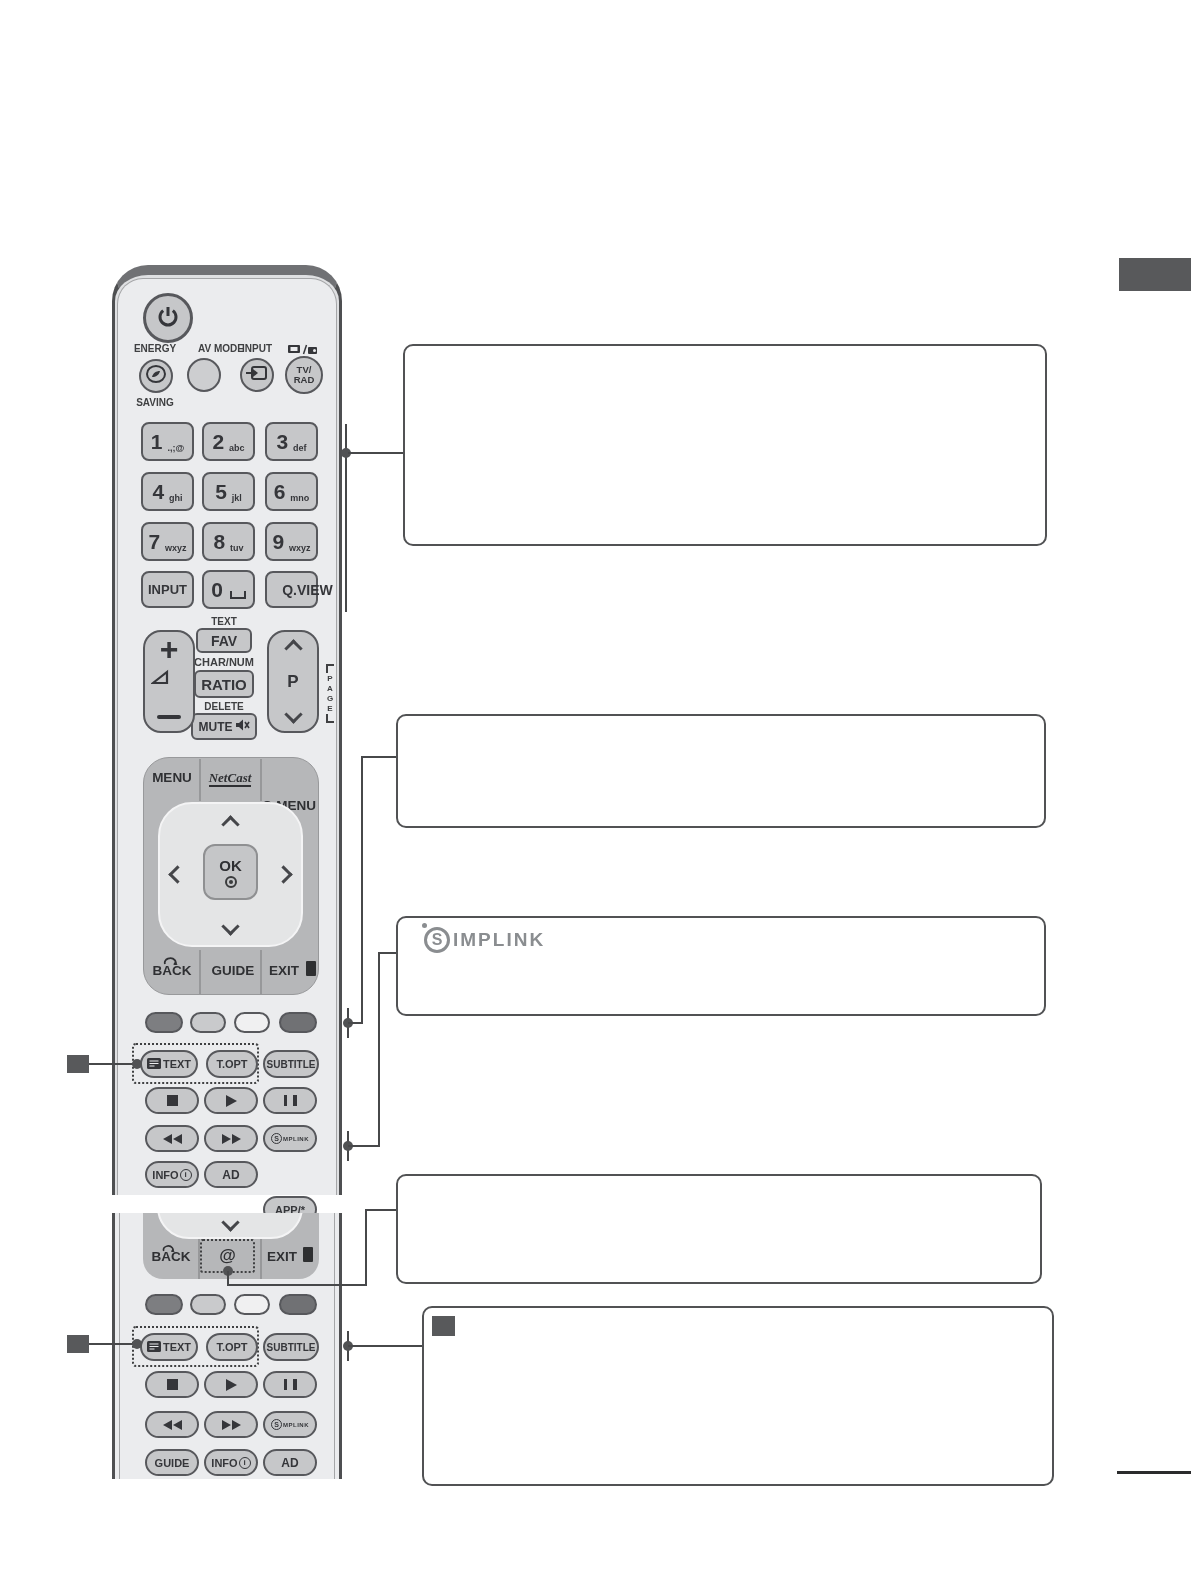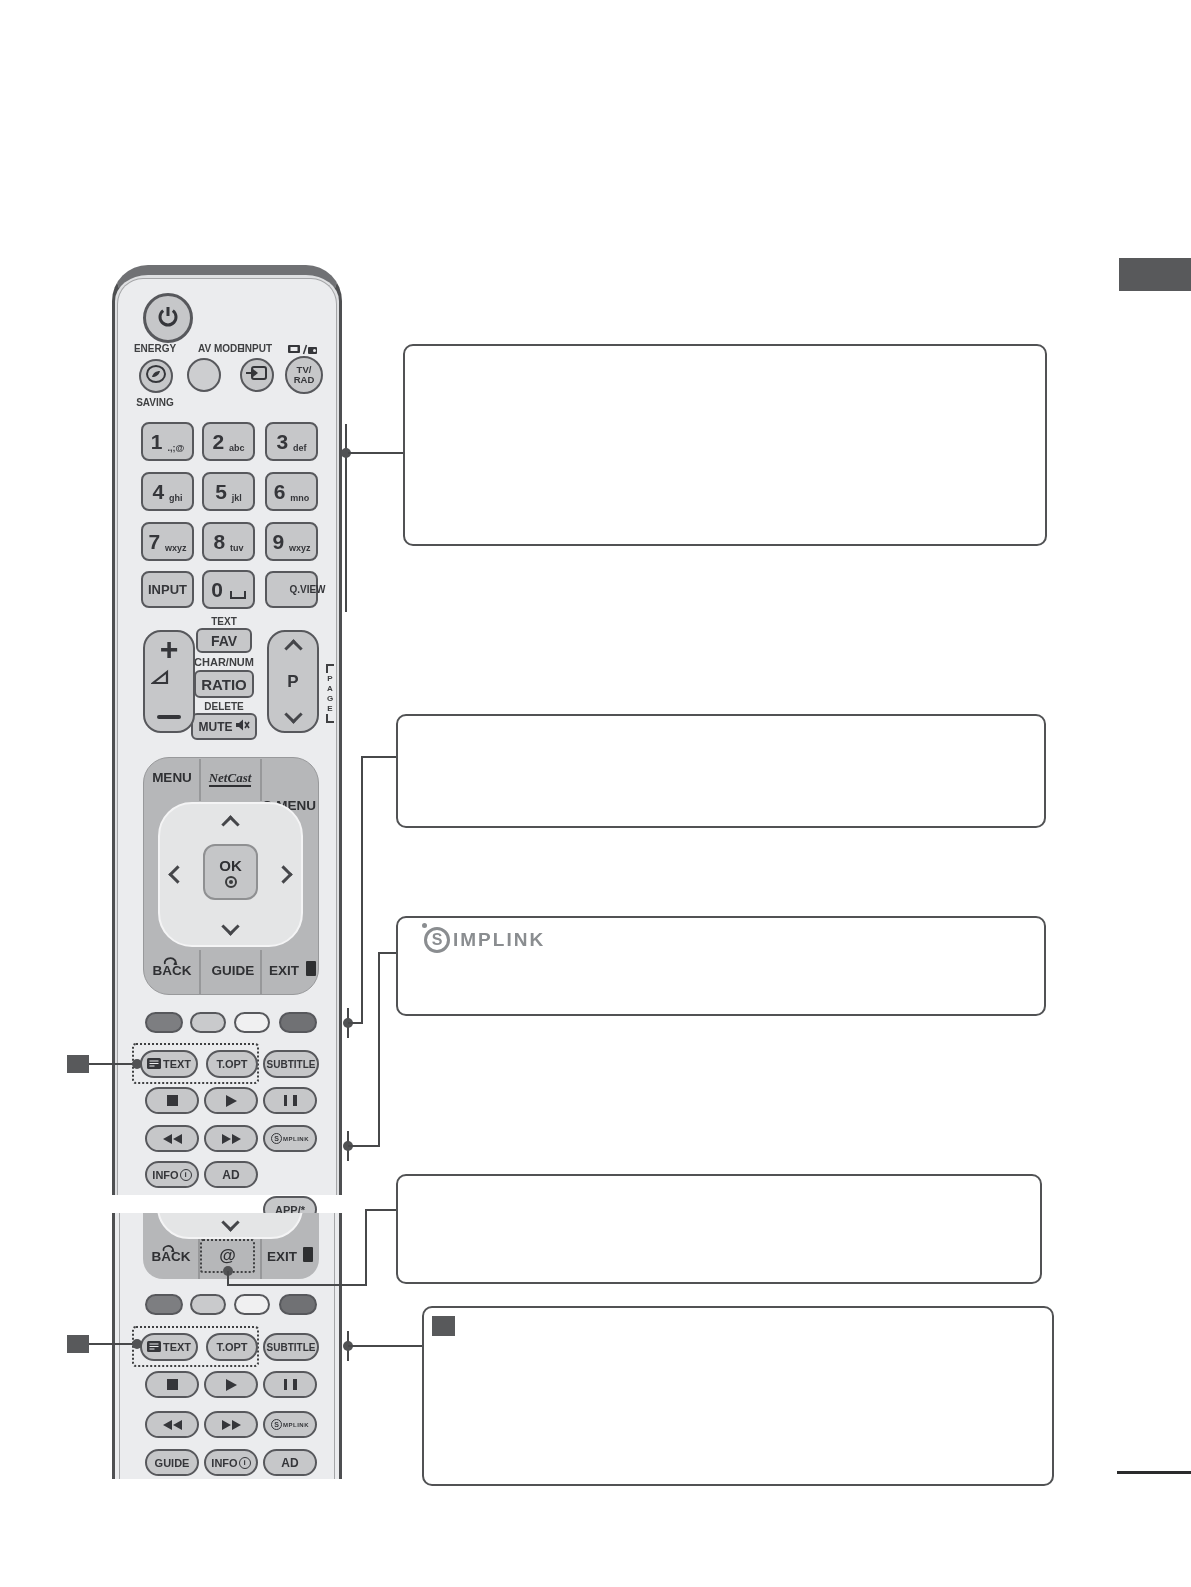--- a/index.html
+++ b/index.html
@@ -155,21 +155,21 @@
       <span class="knum">9</span>
       <span class="ksub">wxyz</span>
     </div>
   <div class="btn" style="left:141px;top:571px;width:53px;height:37px;font-size:13px;">
       <span>INPUT</span>
     </div>
   <div class="btn key" style="left:202px;top:570px;width:53px;height:39px;">
       <span class="knum">0</span>
       <span class="spaceic"></span>
     </div>
-  <div class="btn" style="left:265px;top:571px;width:53px;height:37px;font-size:10px;padding-left:32px;">
+  <div class="btn" style="left:265px;top:571px;width:53px;height:37px;font-size:14px;padding-left:32px;">
       <span>Q.VIEW</span>
     </div>
 
   <div class="lbl" style="left:196px;top:616px;width:56px;">TEXT</div>
   <div class="btn" style="left:196px;top:628px;width:56px;height:25px;font-size:14px;border-radius:6px;">
       <span>FAV</span>
     </div>
   <div class="lbl" style="left:190px;top:656px;width:68px;font-size:11px;">CHAR/NUM</div>
   <div class="btn" style="left:194px;top:670px;width:60px;height:28px;font-size:15px;border-radius:6px;">
       <span>RATIO</span>

